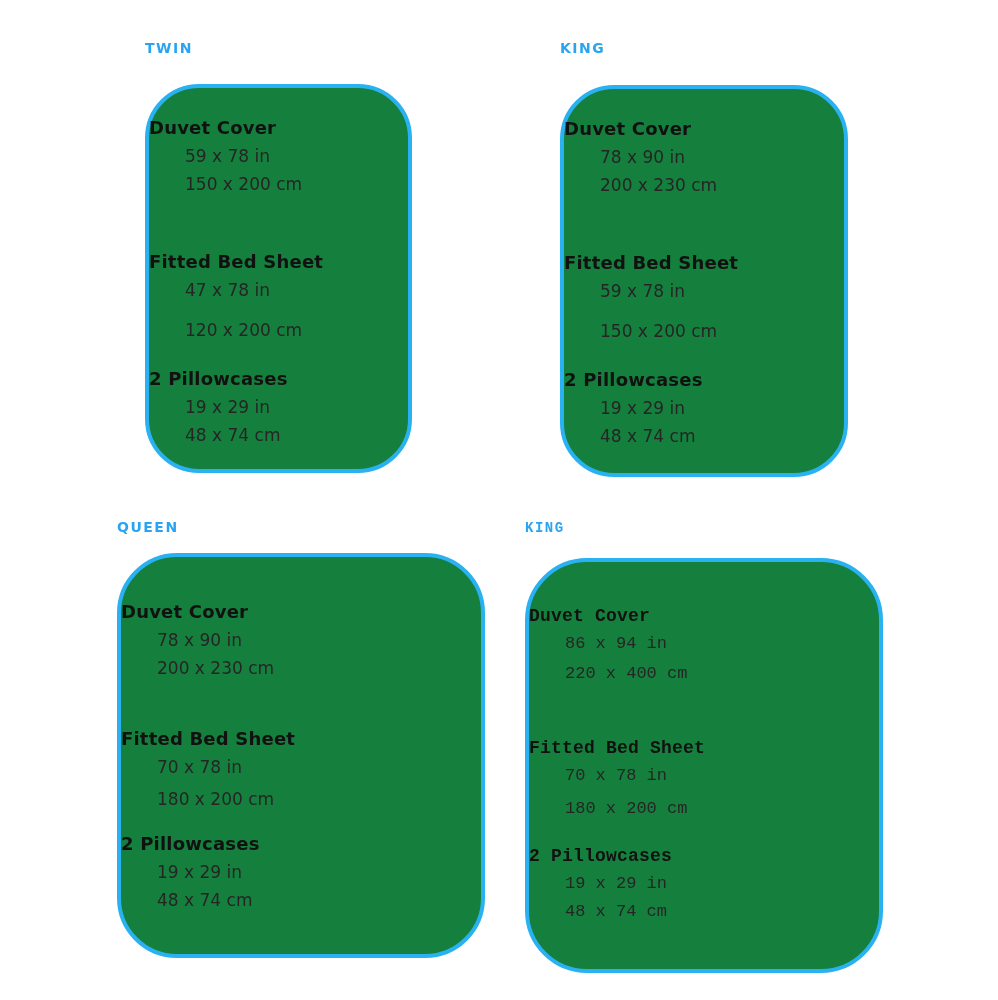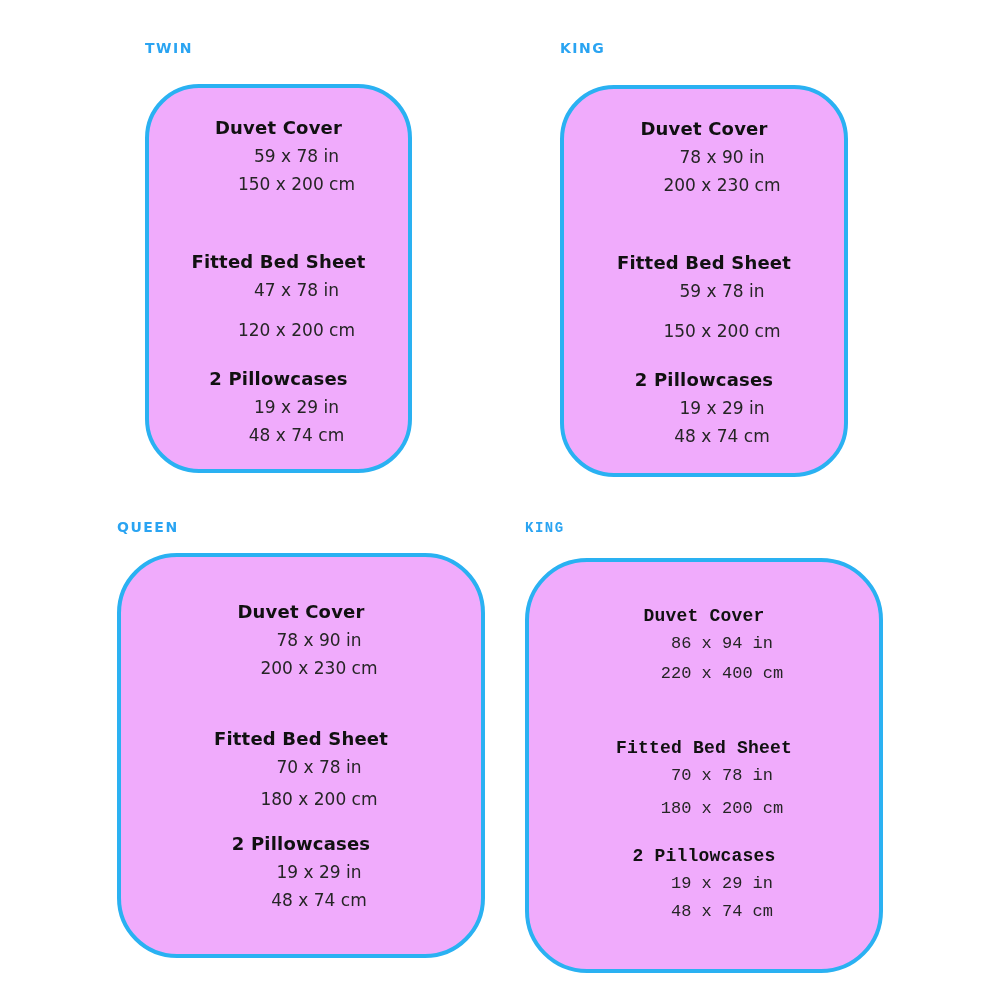--- a/index.html
+++ b/index.html
@@ -21,23 +21,23 @@
     height: 24px;
     line-height: 24px;
     text-align: left;
     font-size: 14px;
     font-weight: 700;
     letter-spacing: 1.5px;
     color: #2aa4f2;
   }
   .card {
     box-sizing: border-box;
-    background: #f0abfc;
+    background: #15803d;
     border: 4px solid #2ab1f2;
-    text-align: center;
+    text-align: left;
     color: #222222;
   }
   .sec { margin: 0; }
   .sec h3 {
     margin: 0;
     font-size: 18px;
     font-weight: 700;
     line-height: 28px;
     color: #111111;
     letter-spacing: 0.2px;

